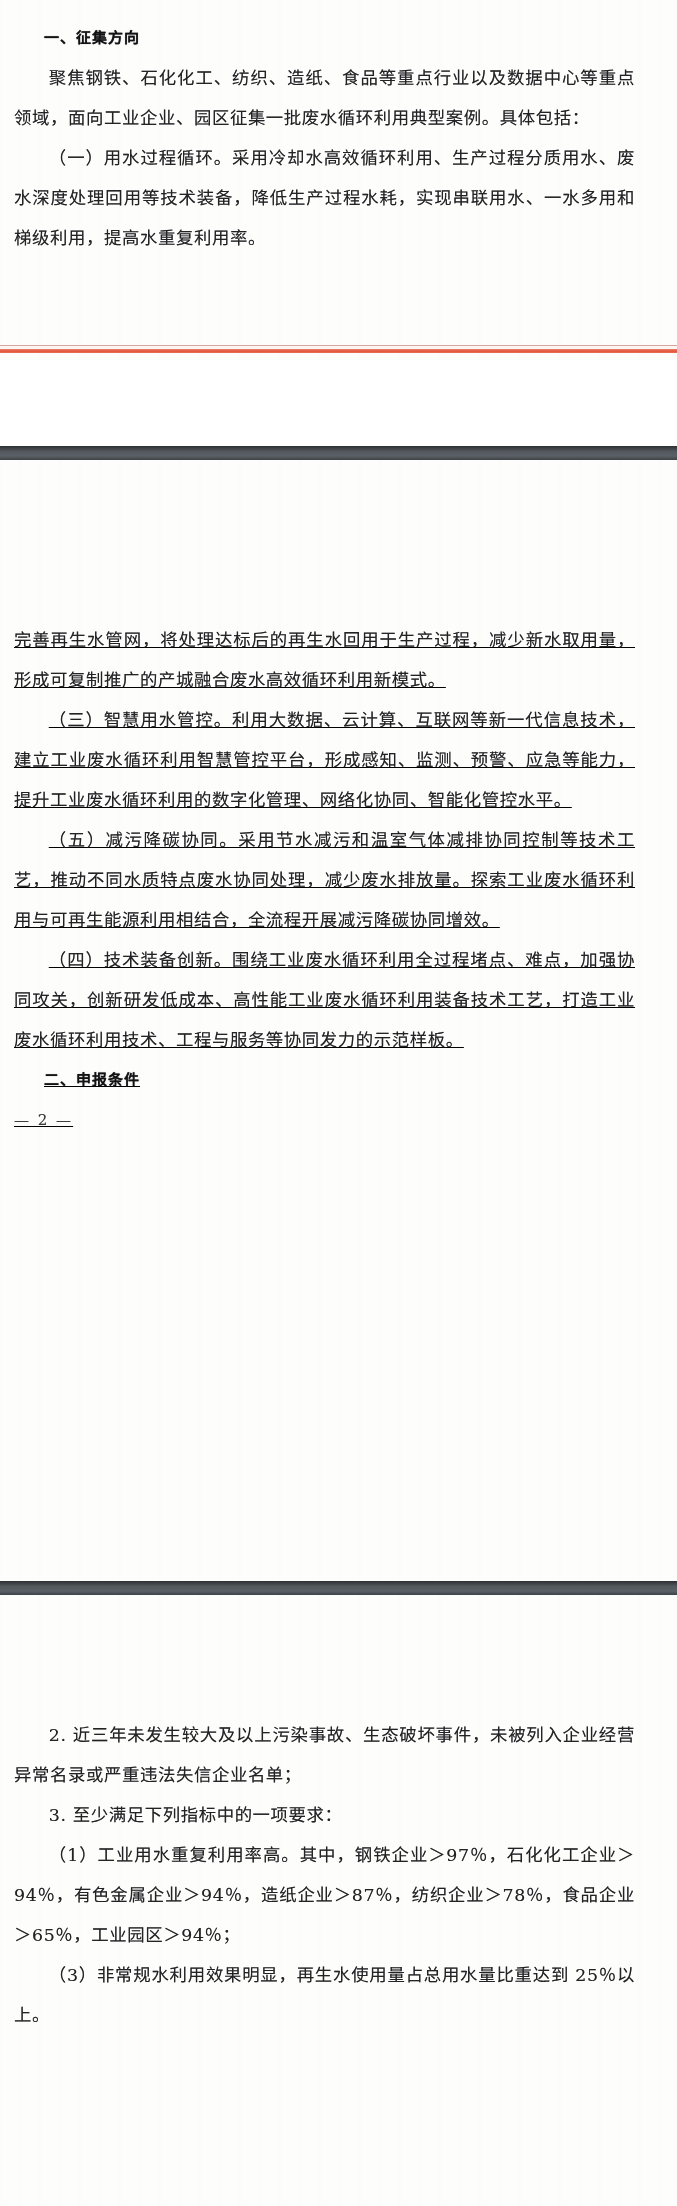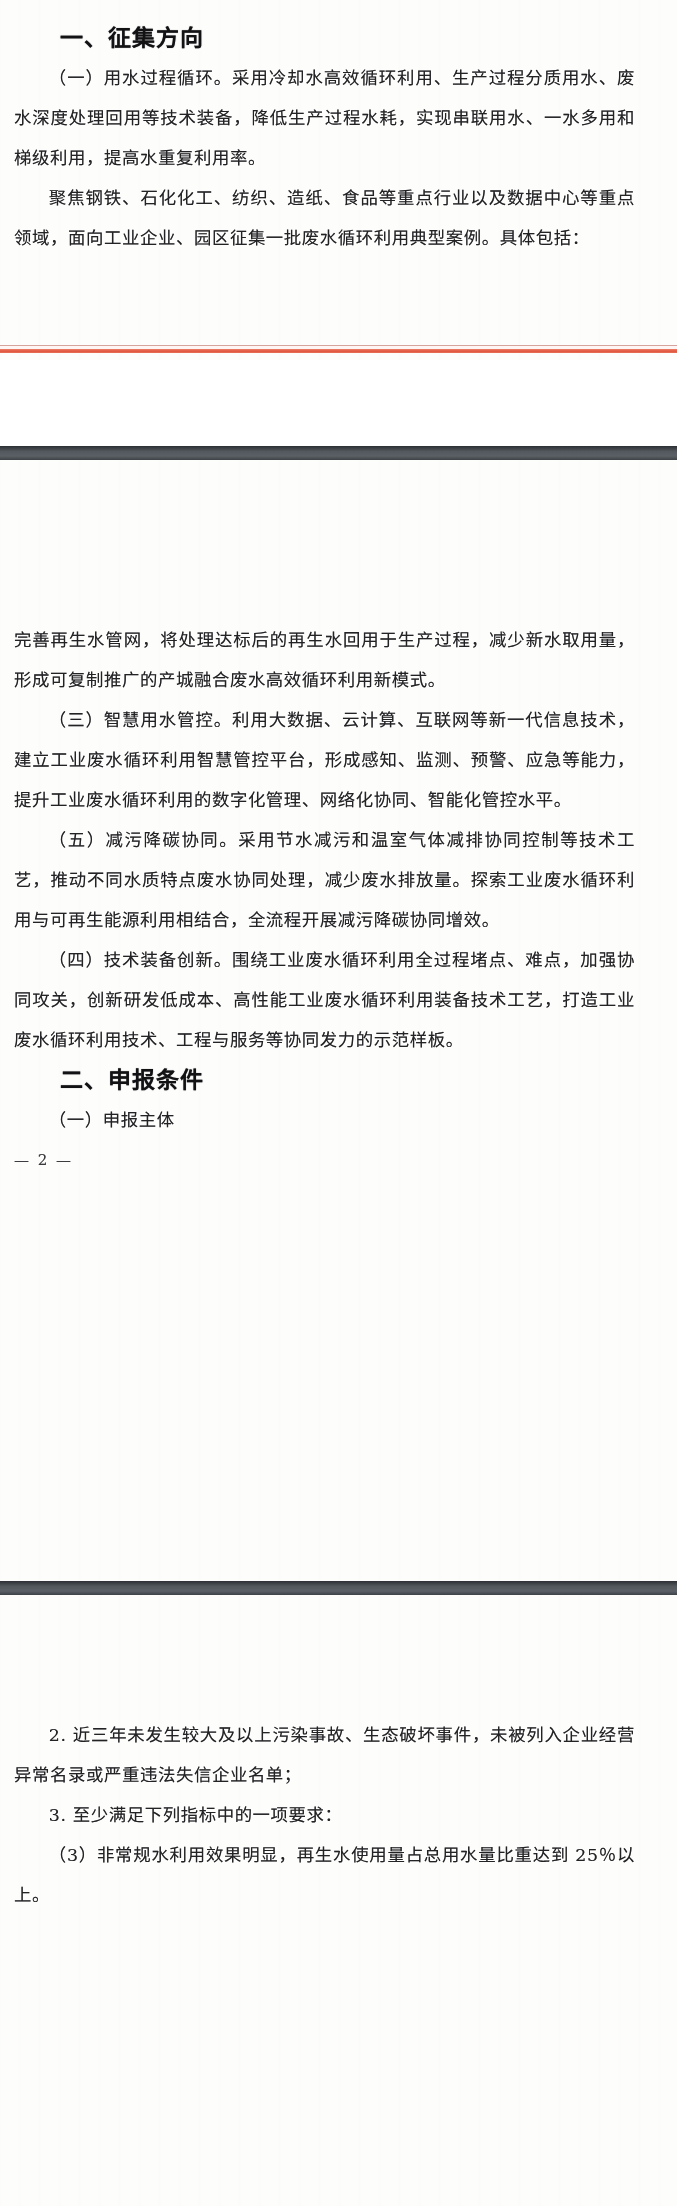--- a/index.html
+++ b/index.html
@@ -40,21 +40,21 @@
         90deg,
         rgba(0,0,0,0.012) 0px,
         rgba(0,0,0,0.000) 3px,
         rgba(0,0,0,0.000) 17px,
         rgba(0,0,0,0.014) 20px
       );
     opacity: .5;
   }
 
   .sheet-1 { top: 0px;    height: 360px; }
-  .sheet-2 { top: 460px;  height: 1122px; }
+  .sheet-2 { top: 460px;  height: 1122px; text-decoration: underline; }
   .sheet-3 { top: 1595px; height: 611px; }
 
   
   .body-text {
     position: relative;
     z-index: 2;
     padding: 0 42px 0 14px;
     color: #1b1b1d;
   }
 
@@ -67,21 +67,21 @@
     text-justify: inter-ideograph;
     color: #232326;
     text-shadow: 0 0 0.6px rgba(40,40,45,0.45);
   }
 
   p.indent  { text-indent: 2em; }
   p.flush   { text-indent: 0; }
 
   h2.heading {
     margin: 0;
-    font-size: 23px;
+    font-size: 15px;
     line-height: 40px;
     letter-spacing: 1px;
     font-weight: 700;
     text-indent: 2em;
     color: #121214;
     text-shadow: 0 0 0.8px rgba(20,20,25,0.7);
   }
 
   .pagenum {
     margin: 0;
@@ -145,23 +145,23 @@
 <body>
 
 <div id="page">
 
   <div class="sheet sheet-1">
     <div class="body-text">
       <div class="top-pad-1"></div>
 
       <h2 class="heading">一、征集方向</h2>
 
+      <p class="indent">聚焦钢铁、石化化工、纺织、造纸、食品等重点行业以及数据中心等重点领域，面向工业企业、园区征集一批废水循环利用典型案例。具体包括：</p>
+
       <p class="indent">（一）用水过程循环。采用冷却水高效循环利用、生产过程分质用水、废水深度处理回用等技术装备，降低生产过程水耗，实现串联用水、一水多用和梯级利用，提高水重复利用率。</p>
-
-      <p class="indent">聚焦钢铁、石化化工、纺织、造纸、食品等重点行业以及数据中心等重点领域，面向工业企业、园区征集一批废水循环利用典型案例。具体包括：</p>
 
     </div>
 
     <div class="red-rule" style="top:345px;">
       <div class="hair"></div>
       <div class="gap"></div>
       <div class="thick"></div>
     </div>
   </div>
 
@@ -175,39 +175,39 @@
       <p class="flush">完善再生水管网，将处理达标后的再生水回用于生产过程，减少新水取用量，形成可复制推广的产城融合废水高效循环利用新模式。</p>
 
       <p class="indent">（三）智慧用水管控。利用大数据、云计算、互联网等新一代信息技术，建立工业废水循环利用智慧管控平台，形成感知、监测、预警、应急等能力，提升工业废水循环利用的数字化管理、网络化协同、智能化管控水平。</p>
 
       <p class="indent">（五）减污降碳协同。采用节水减污和温室气体减排协同控制等技术工艺，推动不同水质特点废水协同处理，减少废水排放量。探索工业废水循环利用与可再生能源利用相结合，全流程开展减污降碳协同增效。</p>
 
       <p class="indent">（四）技术装备创新。围绕工业废水循环利用全过程堵点、难点，加强协同攻关，创新研发低成本、高性能工业废水循环利用装备技术工艺，打造工业废水循环利用技术、工程与服务等协同发力的示范样板。</p>
 
       <h2 class="heading">二、申报条件</h2>
 
-      <p class="indent">（一）申报主体</p>
 
 
 
 
       <p class="pagenum">— 2 —</p>
     </div>
   </div>
 
   <div class="gutter gutter-2"></div>
   <div class="band band-2"></div>
 
   <div class="sheet sheet-3">
     <div class="body-text">
       <div class="top-pad-3"></div>
 
       <p class="indent">2. 近三年未发生较大及以上污染事故、生态破坏事件，未被列入企业经营异常名录或严重违法失信企业名单；</p>
 
       <p class="indent">3. 至少满足下列指标中的一项要求：</p>
 
+      <p class="indent">（1）工业用水重复利用率高。其中，钢铁企业＞97％，石化化工企业＞94％，有色金属企业＞94％，造纸企业＞87％，纺织企业＞78％，食品企业＞65％，工业园区＞94％；</p>
 
 
       <p class="indent">（3）非常规水利用效果明显，再生水使用量占总用水量比重达到 25％以上。</p>
     </div>
   </div>
 
 </div>
 
 </body></html>

